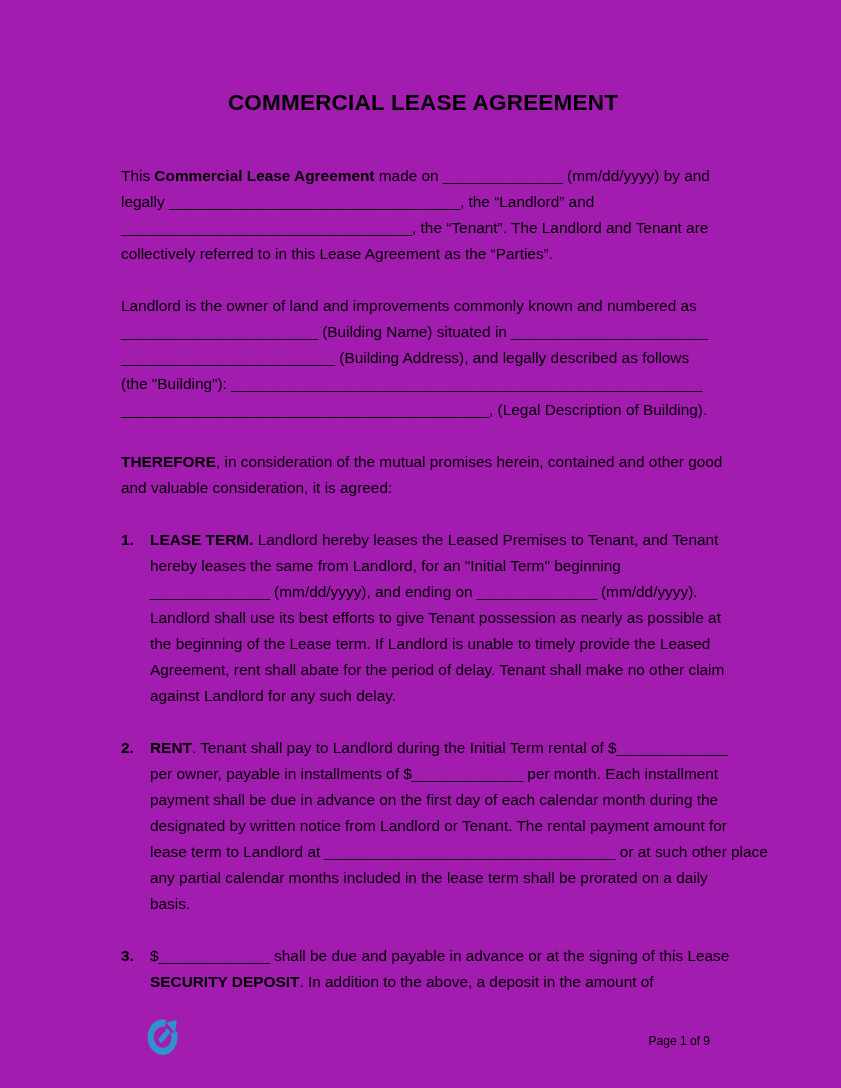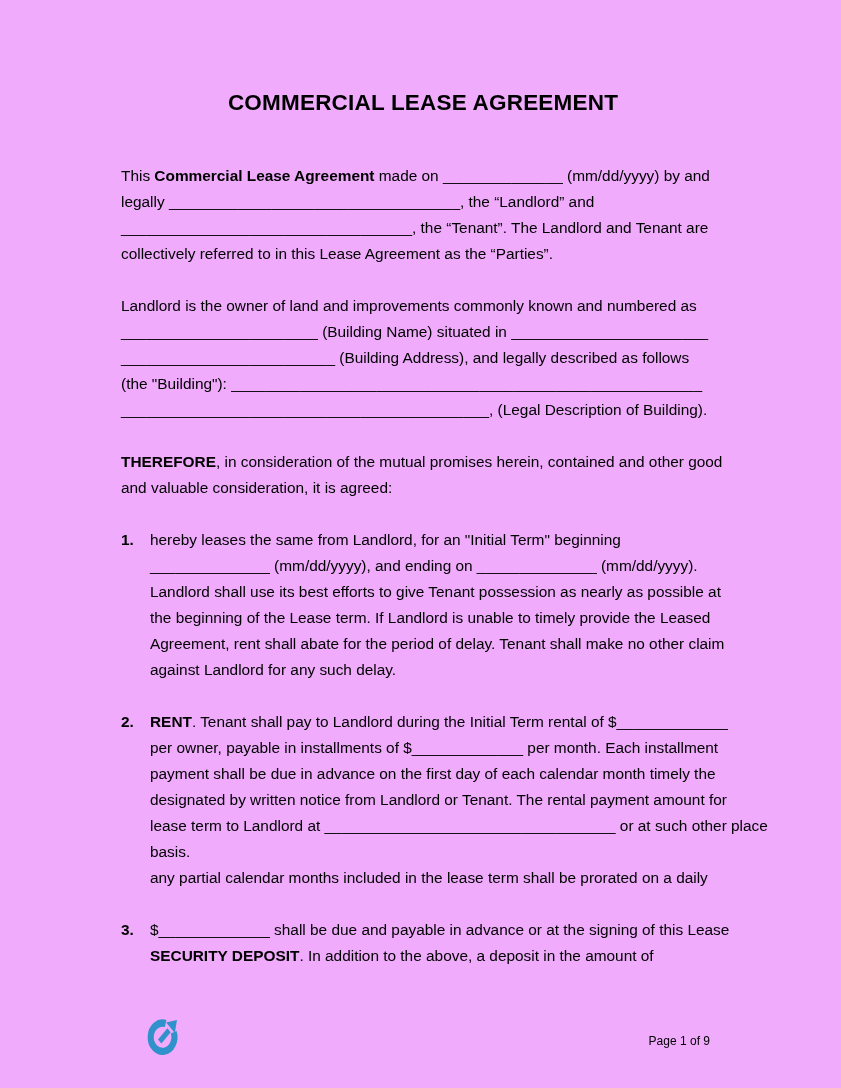--- a/index.html
+++ b/index.html
@@ -1,19 +1,19 @@
 <!DOCTYPE html>
 <html><head>
 <meta charset="utf-8">
 <style>
   html,body{margin:0;padding:0;background:#fff;}
   .page{
     position:relative;
     width:841px;height:1088px;
-    background:#f0abfc;
+    background:#a21caf;
     font-family:"Liberation Sans",sans-serif;
     font-size:15.4px;
     color:#000;
     overflow:hidden;
   }
   .content{
     position:absolute;
     left:121px;top:0;
     width:604px;
   }
@@ -64,38 +64,39 @@
         </div>
         <div class="para">
           <div class="line"><b>THEREFORE</b><span>, in consideration of the mutual promises herein, contained and other good</span></div>
           <div class="line"><span>and valuable consideration, it is agreed:</span></div>
         </div>
       </div>
     <div id="sections">
         <div class="section">
           <div class="num">1.</div>
           <div class="body">
+            <div class="line"><b>LEASE TERM.</b><span> Landlord hereby leases the Leased Premises to Tenant, and Tenant</span></div>
             <div class="line"><span>hereby leases the same from Landlord, for an "Initial Term" beginning</span></div>
             <div class="line"><span class="blank">______________</span><span> (mm/dd/yyyy), and ending on </span><span class="blank">______________</span><span> (mm/dd/yyyy).</span></div>
             <div class="line"><span>Landlord shall use its best efforts to give Tenant possession as nearly as possible at</span></div>
             <div class="line"><span>the beginning of the Lease term. If Landlord is unable to timely provide the Leased</span></div>
             <div class="line"><span>Agreement, rent shall abate for the period of delay. Tenant shall make no other claim</span></div>
             <div class="line"><span>against Landlord for any such delay.</span></div>
           </div>
         </div>
         <div class="section">
           <div class="num">2.</div>
           <div class="body">
             <div class="line"><b>RENT</b><span>. Tenant shall pay to Landlord during the Initial Term rental of $</span><span class="blank">_____________</span></div>
             <div class="line"><span>per owner, payable in installments of $</span><span class="blank">_____________</span><span> per month. Each installment</span></div>
-            <div class="line"><span>payment shall be due in advance on the first day of each calendar month timely the</span></div>
+            <div class="line"><span>payment shall be due in advance on the first day of each calendar month during the</span></div>
             <div class="line"><span>designated by written notice from Landlord or Tenant. The rental payment amount for</span></div>
             <div class="line"><span>lease term to Landlord at </span><span class="blank">__________________________________</span><span> or at such other place</span></div>
+            <div class="line"><span>any partial calendar months included in the lease term shall be prorated on a daily</span></div>
             <div class="line"><span>basis.</span></div>
-            <div class="line"><span>any partial calendar months included in the lease term shall be prorated on a daily</span></div>
           </div>
         </div>
         <div class="section">
           <div class="num">3.</div>
           <div class="body">
             <div class="line"><span>$</span><span class="blank">_____________</span><span> shall be due and payable in advance or at the signing of this Lease</span></div>
             <div class="line"><b>SECURITY DEPOSIT</b><span>. In addition to the above, a deposit in the amount of</span></div>
           </div>
         </div>
       </div>

